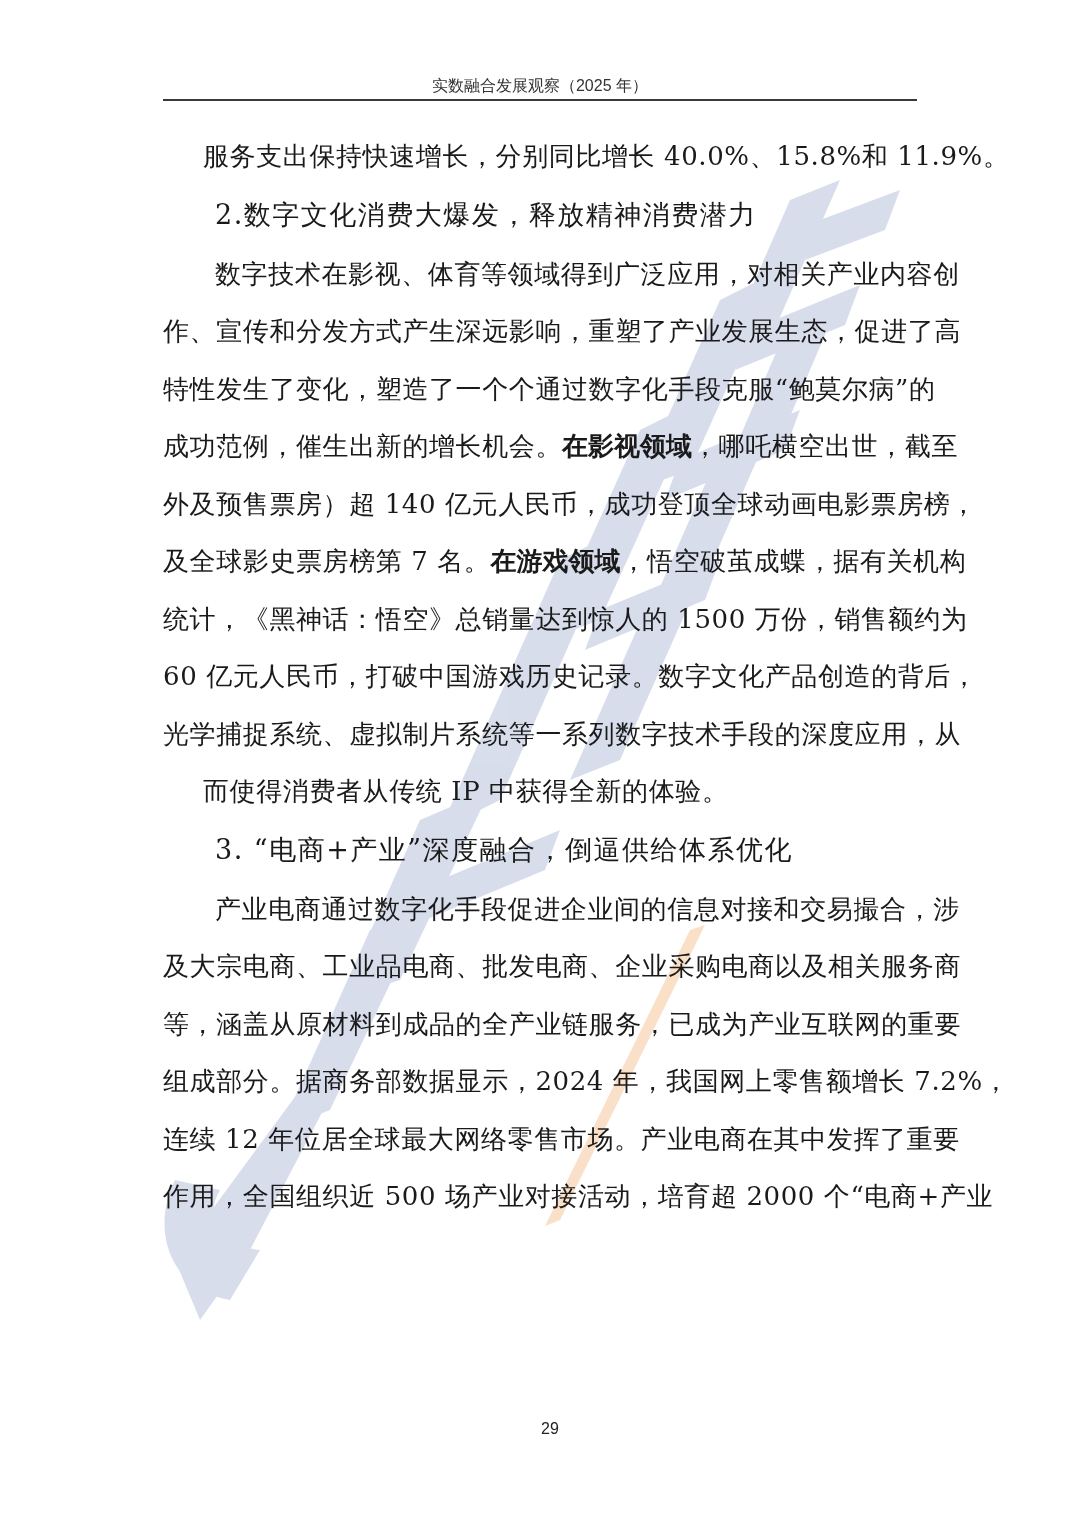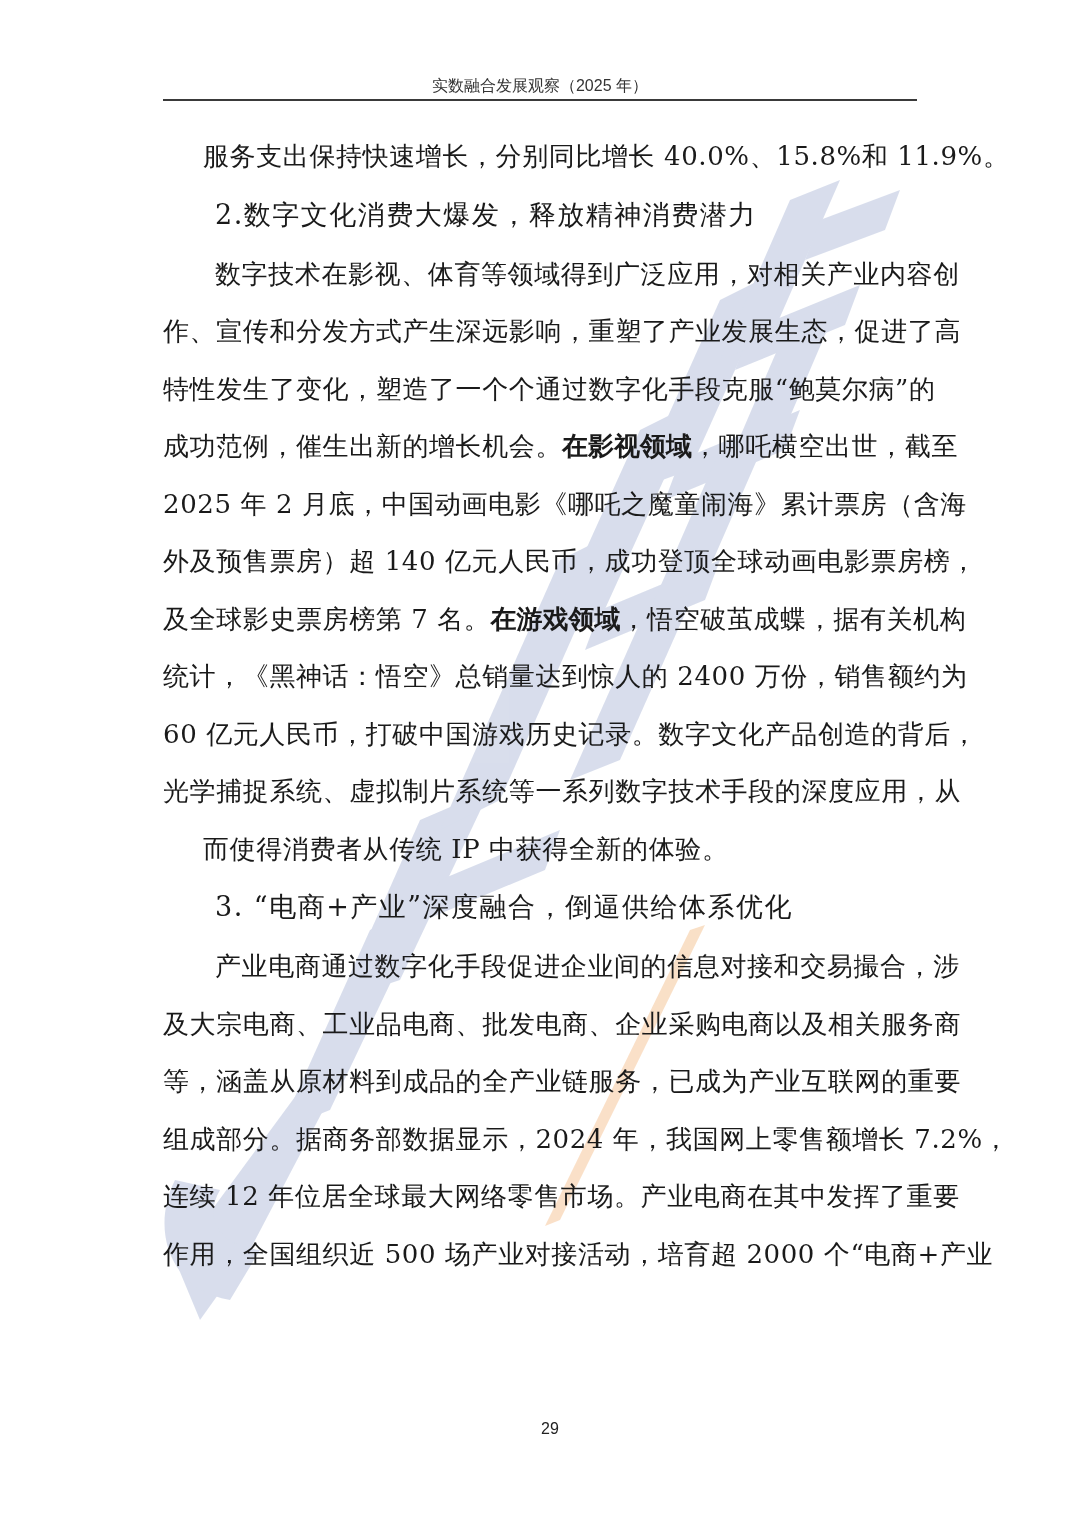--- a/index.html
+++ b/index.html
@@ -138,24 +138,23 @@
 
     <div class="line last">服务支出保持快速增长，分别同比增长 40.0%、15.8%和 11.9%。</div>
 
     <div class="heading">2.数字文化消费大爆发，释放精神消费潜力</div>
 
     <div>
       <div class="line indent">数字技术在影视、体育等领域得到广泛应用，对相关产业内容创</div>
       <div class="line">作、宣传和分发方式产生深远影响，重塑了产业发展生态，促进了高</div>
       <div class="line">特性发生了变化，塑造了一个个通过数字化手段克服“鲍莫尔病”的</div>
       <div class="line"><span>成功范例，催生出新的增长机会。</span><span class="bold">在影视领域</span><span>，哪吒横空出世，截至</span></div>
-      <div class="line">2025 年 2 月底，中国动画电影《哪吒之魔童闹海》累计票房（含海</div>
       <div class="line">外及预售票房）超 140 亿元人民币，成功登顶全球动画电影票房榜，</div>
       <div class="line"><span>及全球影史票房榜第 7 名。</span><span class="bold">在游戏领域</span><span>，悟空破茧成蝶，据有关机构</span></div>
-      <div class="line">统计，《黑神话：悟空》总销量达到惊人的 2400 万份，销售额约为</div>
+      <div class="line">统计，《黑神话：悟空》总销量达到惊人的 1500 万份，销售额约为</div>
       <div class="line">60 亿元人民币，打破中国游戏历史记录。数字文化产品创造的背后，</div>
       <div class="line">光学捕捉系统、虚拟制片系统等一系列数字技术手段的深度应用，从</div>
       <div class="line last">而使得消费者从传统 IP 中获得全新的体验。</div>
     </div>
 
     <div class="heading">3. “电商+产业”深度融合，倒逼供给体系优化</div>
 
     <div>
       <div class="line indent">产业电商通过数字化手段促进企业间的信息对接和交易撮合，涉</div>
       <div class="line">及大宗电商、工业品电商、批发电商、企业采购电商以及相关服务商</div>

